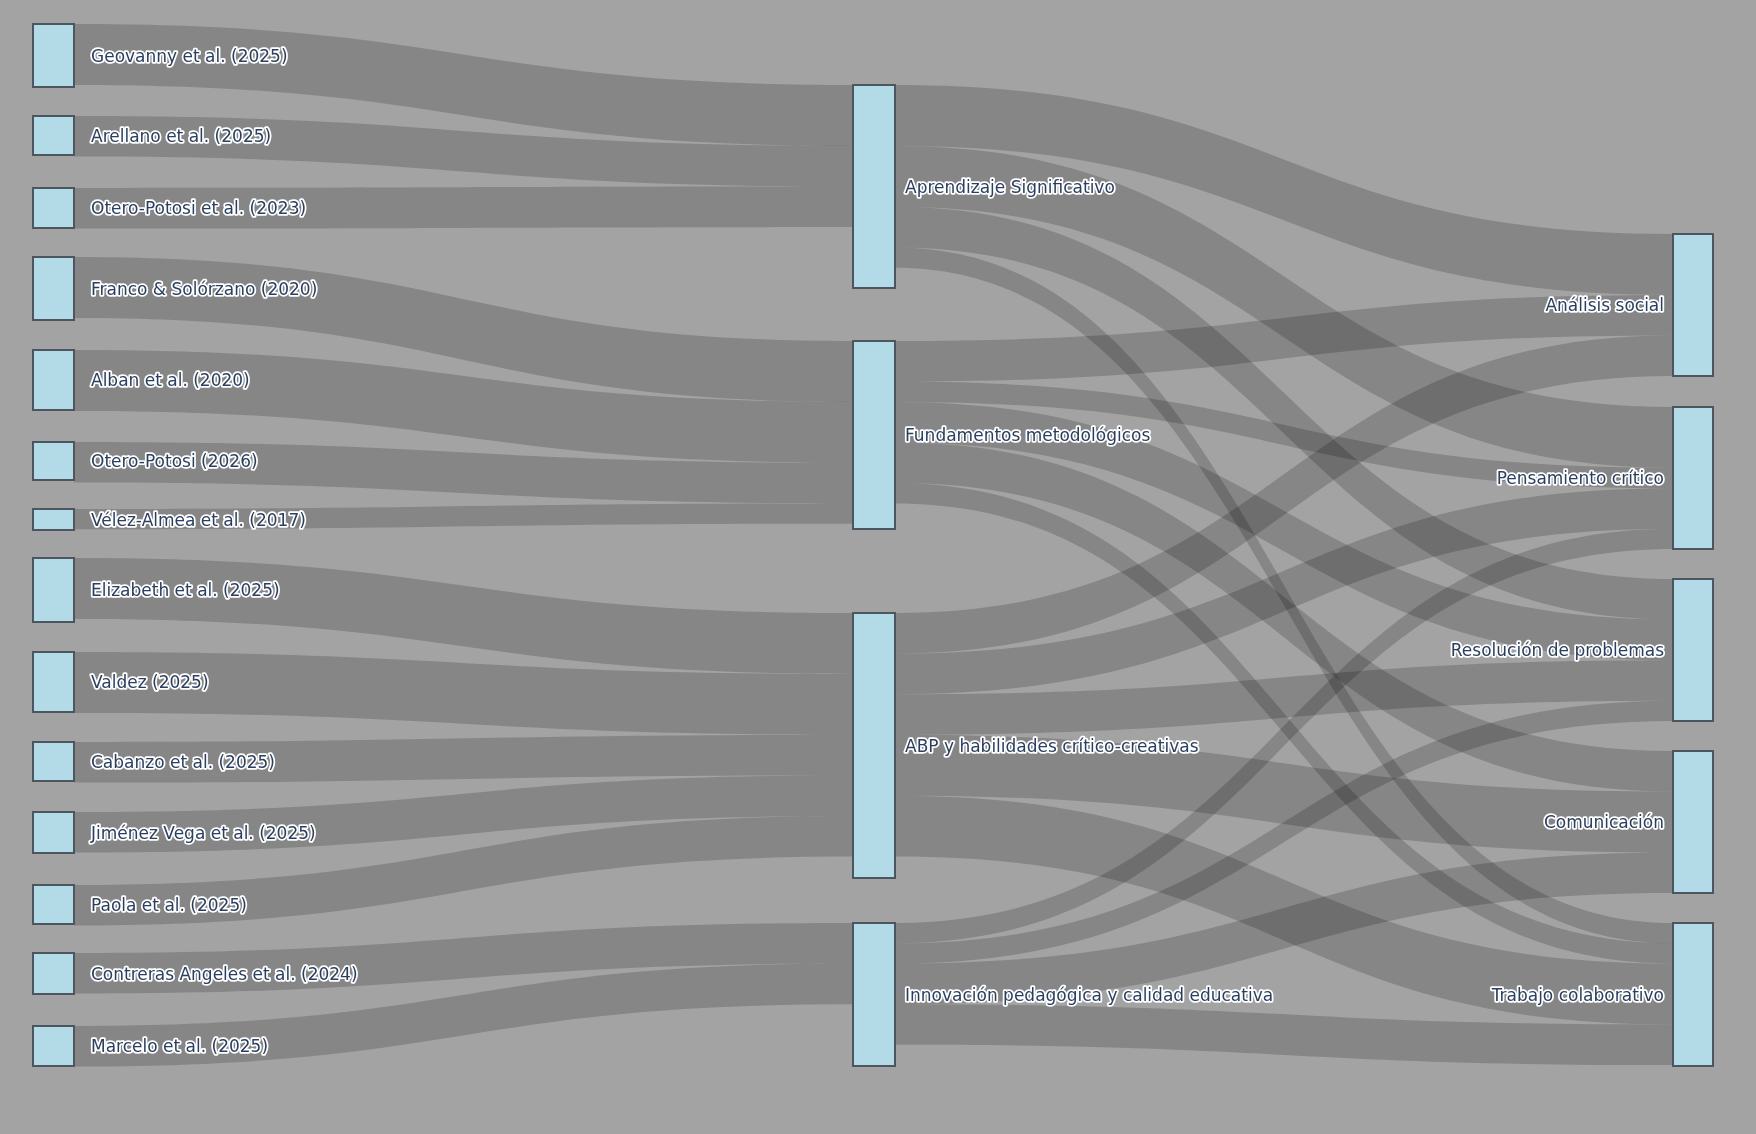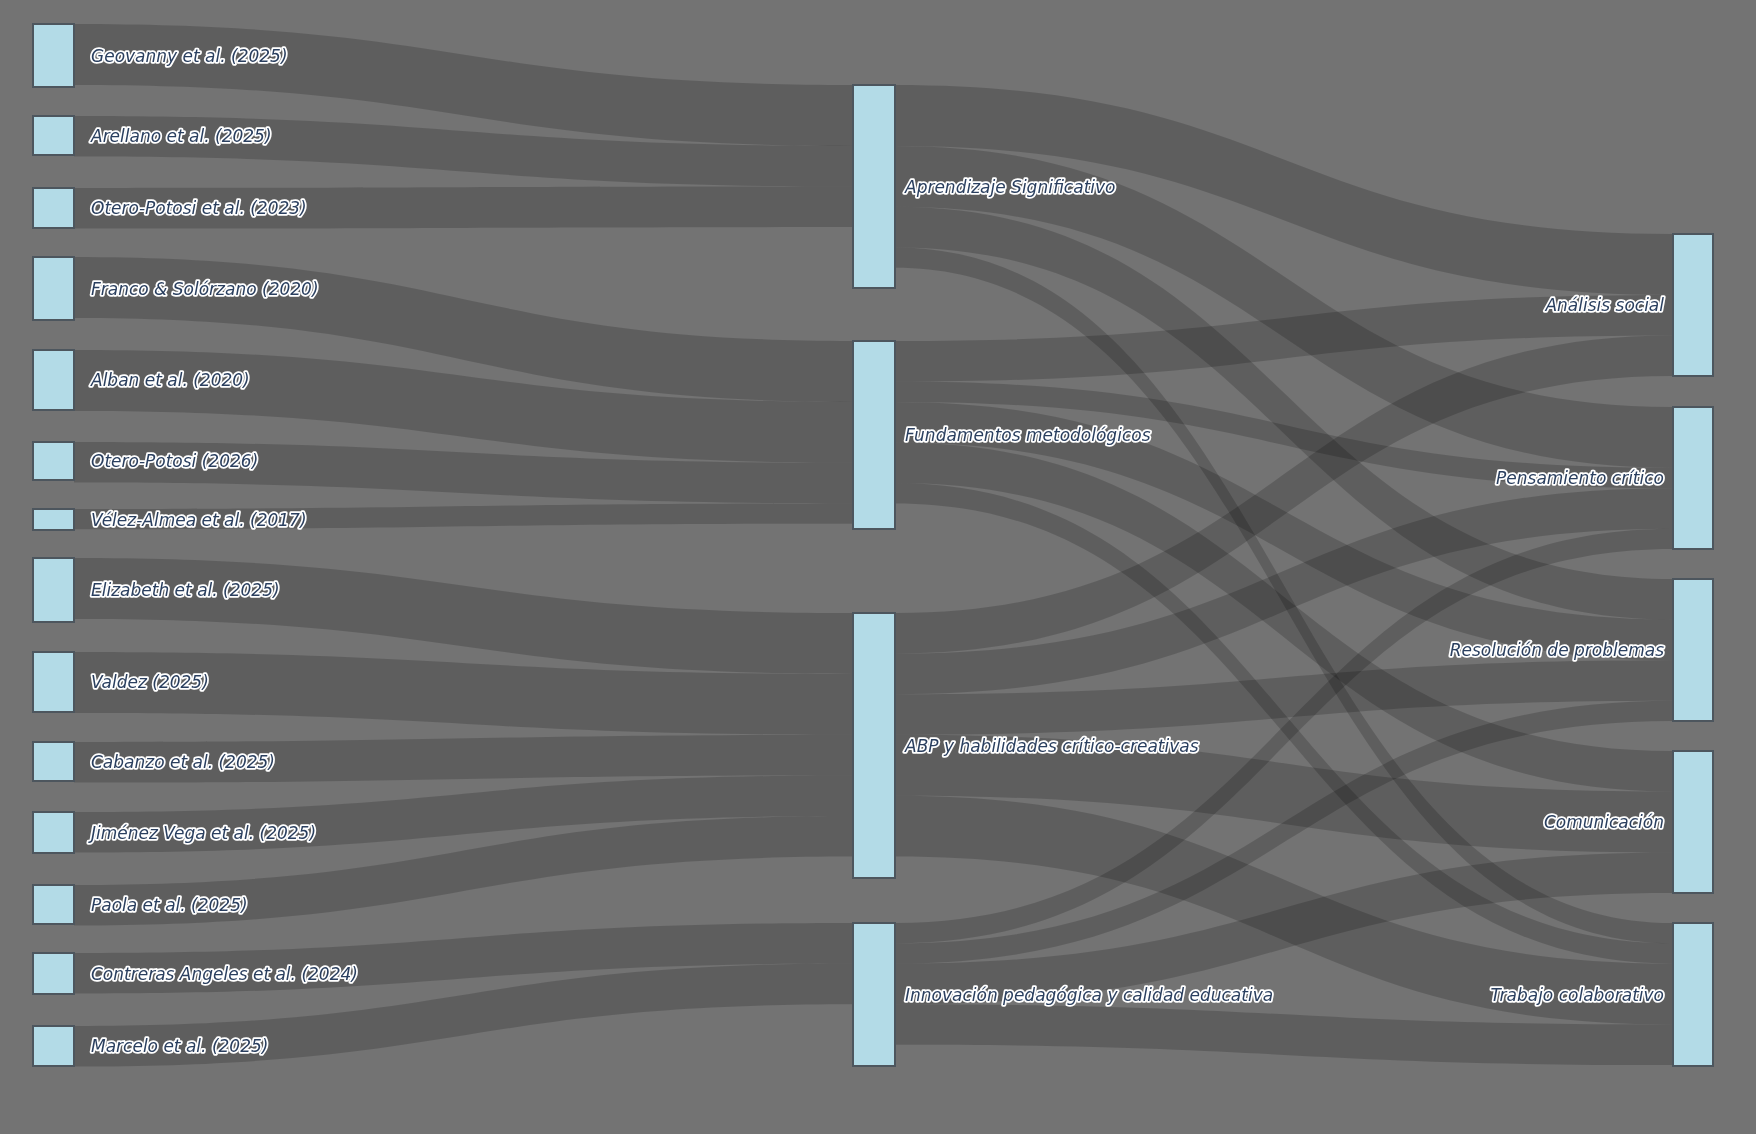--- a/index.html
+++ b/index.html
@@ -5,23 +5,22 @@
   html, body {
     margin: 0;
     padding: 0;
     background: #ffffff;
     font-family: "DejaVu Sans", "Liberation Sans", sans-serif;
   }
   .stage {
     position: relative;
     width: 1756px;
     height: 1134px;
-    background: #737373;
+    background: #a3a3a3;
     overflow: hidden;
-    font-style: italic;
   }
   svg { display: block; }
   .sankey-link { stroke: none; }
   .sankey-node { stroke-linejoin: miter; }
   .nlabel {
     font-family: "DejaVu Sans", "Liberation Sans", sans-serif;
     font-size: 17px;
     paint-order: stroke fill;
     stroke: #ffffff;
     stroke-width: 3.5px;

